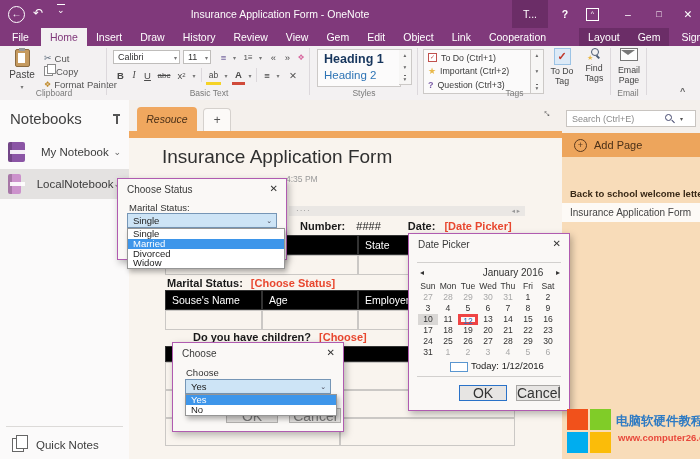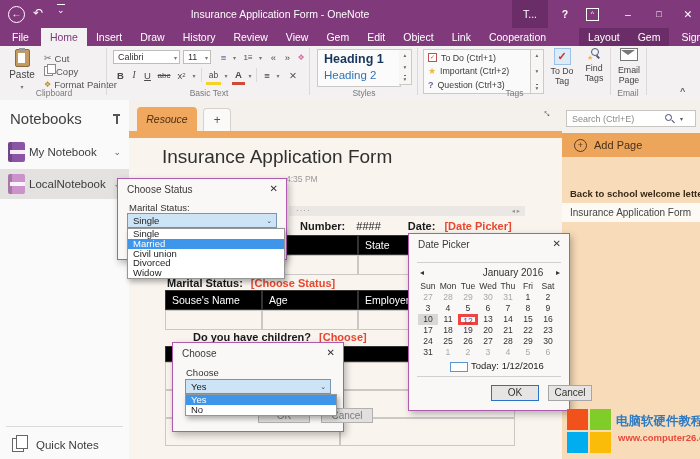--- a/index.html
+++ b/index.html
@@ -84,21 +84,21 @@
   .sidebar{left:0;top:100px;width:129px;height:359px;background:#fbfafa;border-right:1px solid #e2dfdc;}
   .nb-header{left:10px;top:10px;font-size:15px;color:#404040;}
   .pin{left:112px;top:14px;width:9px;height:11px;}
   .pin i{position:absolute;left:1px;top:0;width:7px;height:2px;background:#555;}
   .pin b{position:absolute;left:4px;top:2px;width:1.5px;height:8px;background:#555;}
   .nbitem{left:0;width:129px;height:30px;display:flex;align-items:center;}
   .bookic{width:17px;height:20px;border-radius:2px;margin-left:8px;position:relative;}
   .bookic::before{content:"";position:absolute;left:0;top:0;width:4px;height:20px;background:rgba(0,0,0,.18);
                   border-radius:2px 0 0 2px;}
   .bookic::after{content:"";position:absolute;left:2px;top:8px;width:15px;height:4px;background:#fff;opacity:.9;}
-  .nb-label{margin-left:4px;font-size:11.5px;color:#3c3c3c;}
+  .nb-label{margin-left:16px;font-size:11.5px;color:#3c3c3c;}
   .nb-chev{margin-left:auto;margin-right:8px;font-size:9px;color:#666;}
   .qn-divider{left:6px;top:326px;width:117px;height:1px;background:#dcdad8;}
   .quicknotes{left:0;top:330px;width:129px;height:29px;display:flex;align-items:center;}
   .pagesic{position:relative;width:10px;height:12px;border:1px solid #666;background:#fff;margin-left:12px;}
   .pagesic::after{content:"";position:absolute;left:3px;top:-4px;width:10px;height:12px;border:1px solid #666;background:#fff;}
   
   .canvas-top{left:129px;top:100px;width:433px;height:31px;background:#f4f0ec;font-style:italic;}
   .sectab{left:8px;top:7px;width:60px;height:24px;background:#F0A75E;border-radius:4px 4px 0 0;
           font-size:10.5px;color:#4a3018;text-align:center;line-height:24px;}
   .newtab{left:74px;top:8px;width:28px;height:23px;background:#fcfaf8;border:1px solid #d5d1cd;border-bottom:none;
@@ -167,21 +167,21 @@
            grid-auto-rows:11px;}
   .dh{font-size:8.6px;color:#333;text-align:center;line-height:11px;}
   .dc{font-size:8.6px;color:#333;text-align:center;line-height:11px;box-sizing:border-box;}
   .dc.muted{color:#a8a8a8;}
   .dc.shade{background:#d9d7d5;}
   .dc.sel{border:3px solid #ef4444;color:#2a6fc0;line-height:9px;}
   .todayrow{position:absolute;left:0;top:126px;width:100%;height:12px;}
   .todaybox{position:absolute;left:41px;top:2px;width:16px;height:8px;border:1px solid #5a96d0;background:#fff;}
   .todaylabel{position:absolute;left:62px;top:0;font-size:9.5px;color:#222;}
   .btn{position:absolute;height:16px;background:#e7e5e3;border:1px solid #a8a6a4;box-sizing:border-box;
-       font-size:10px;color:#333;text-align:center;line-height:14px;margin-left:32px;}
+       font-size:14px;color:#333;text-align:center;line-height:14px;}
   .btn.default{border:1px solid #2a72c8;}
   .btn.dim{color:#7a7a7a;background:#e2e0de;border-color:#b3b1af;height:15px;z-index:1;}
   
   .wm{left:562px;top:404px;width:138px;height:55px;z-index:30;}
   .flag{position:absolute;left:5px;top:5px;width:45px;height:45px;}
   .flag i{position:absolute;width:21px;height:21px;}
   .fl1{left:0;top:0;background:#F1511B;}
   .fl2{left:23px;top:0;background:#80CC28;}
   .fl3{left:0;top:23px;background:#00ADEF;}
   .fl4{left:23px;top:23px;background:#FBBC09;}
@@ -440,21 +440,20 @@
     <div class="dlg-title">Choose Status</div>
     <div class="dlg-x">✕</div>
     <div class="dlg-label" style="left:11px;top:23px;">Marital Status:</div>
     <div class="dcombo" style="left:9px;top:34px;width:150px;">
       <span>Single</span>
       <span class="dd">⌄</span>
     </div>
     <div class="optlist" style="left:9px;top:49px;width:156px;">
         <div class="opt">Single</div>
         <div class="opt hl">Married</div>
-        <div class="opt">Civil union</div>
         <div class="opt">Divorced</div>
         <div class="opt">Widow</div>
       </div>
   </div>
 
   <div class="abs dialog dpd">
     <div class="dlg-title">Date Picker</div>
     <div class="dlg-x">✕</div>
     <div class="hr" style="top:28px;"></div>
     <div class="navrow">

